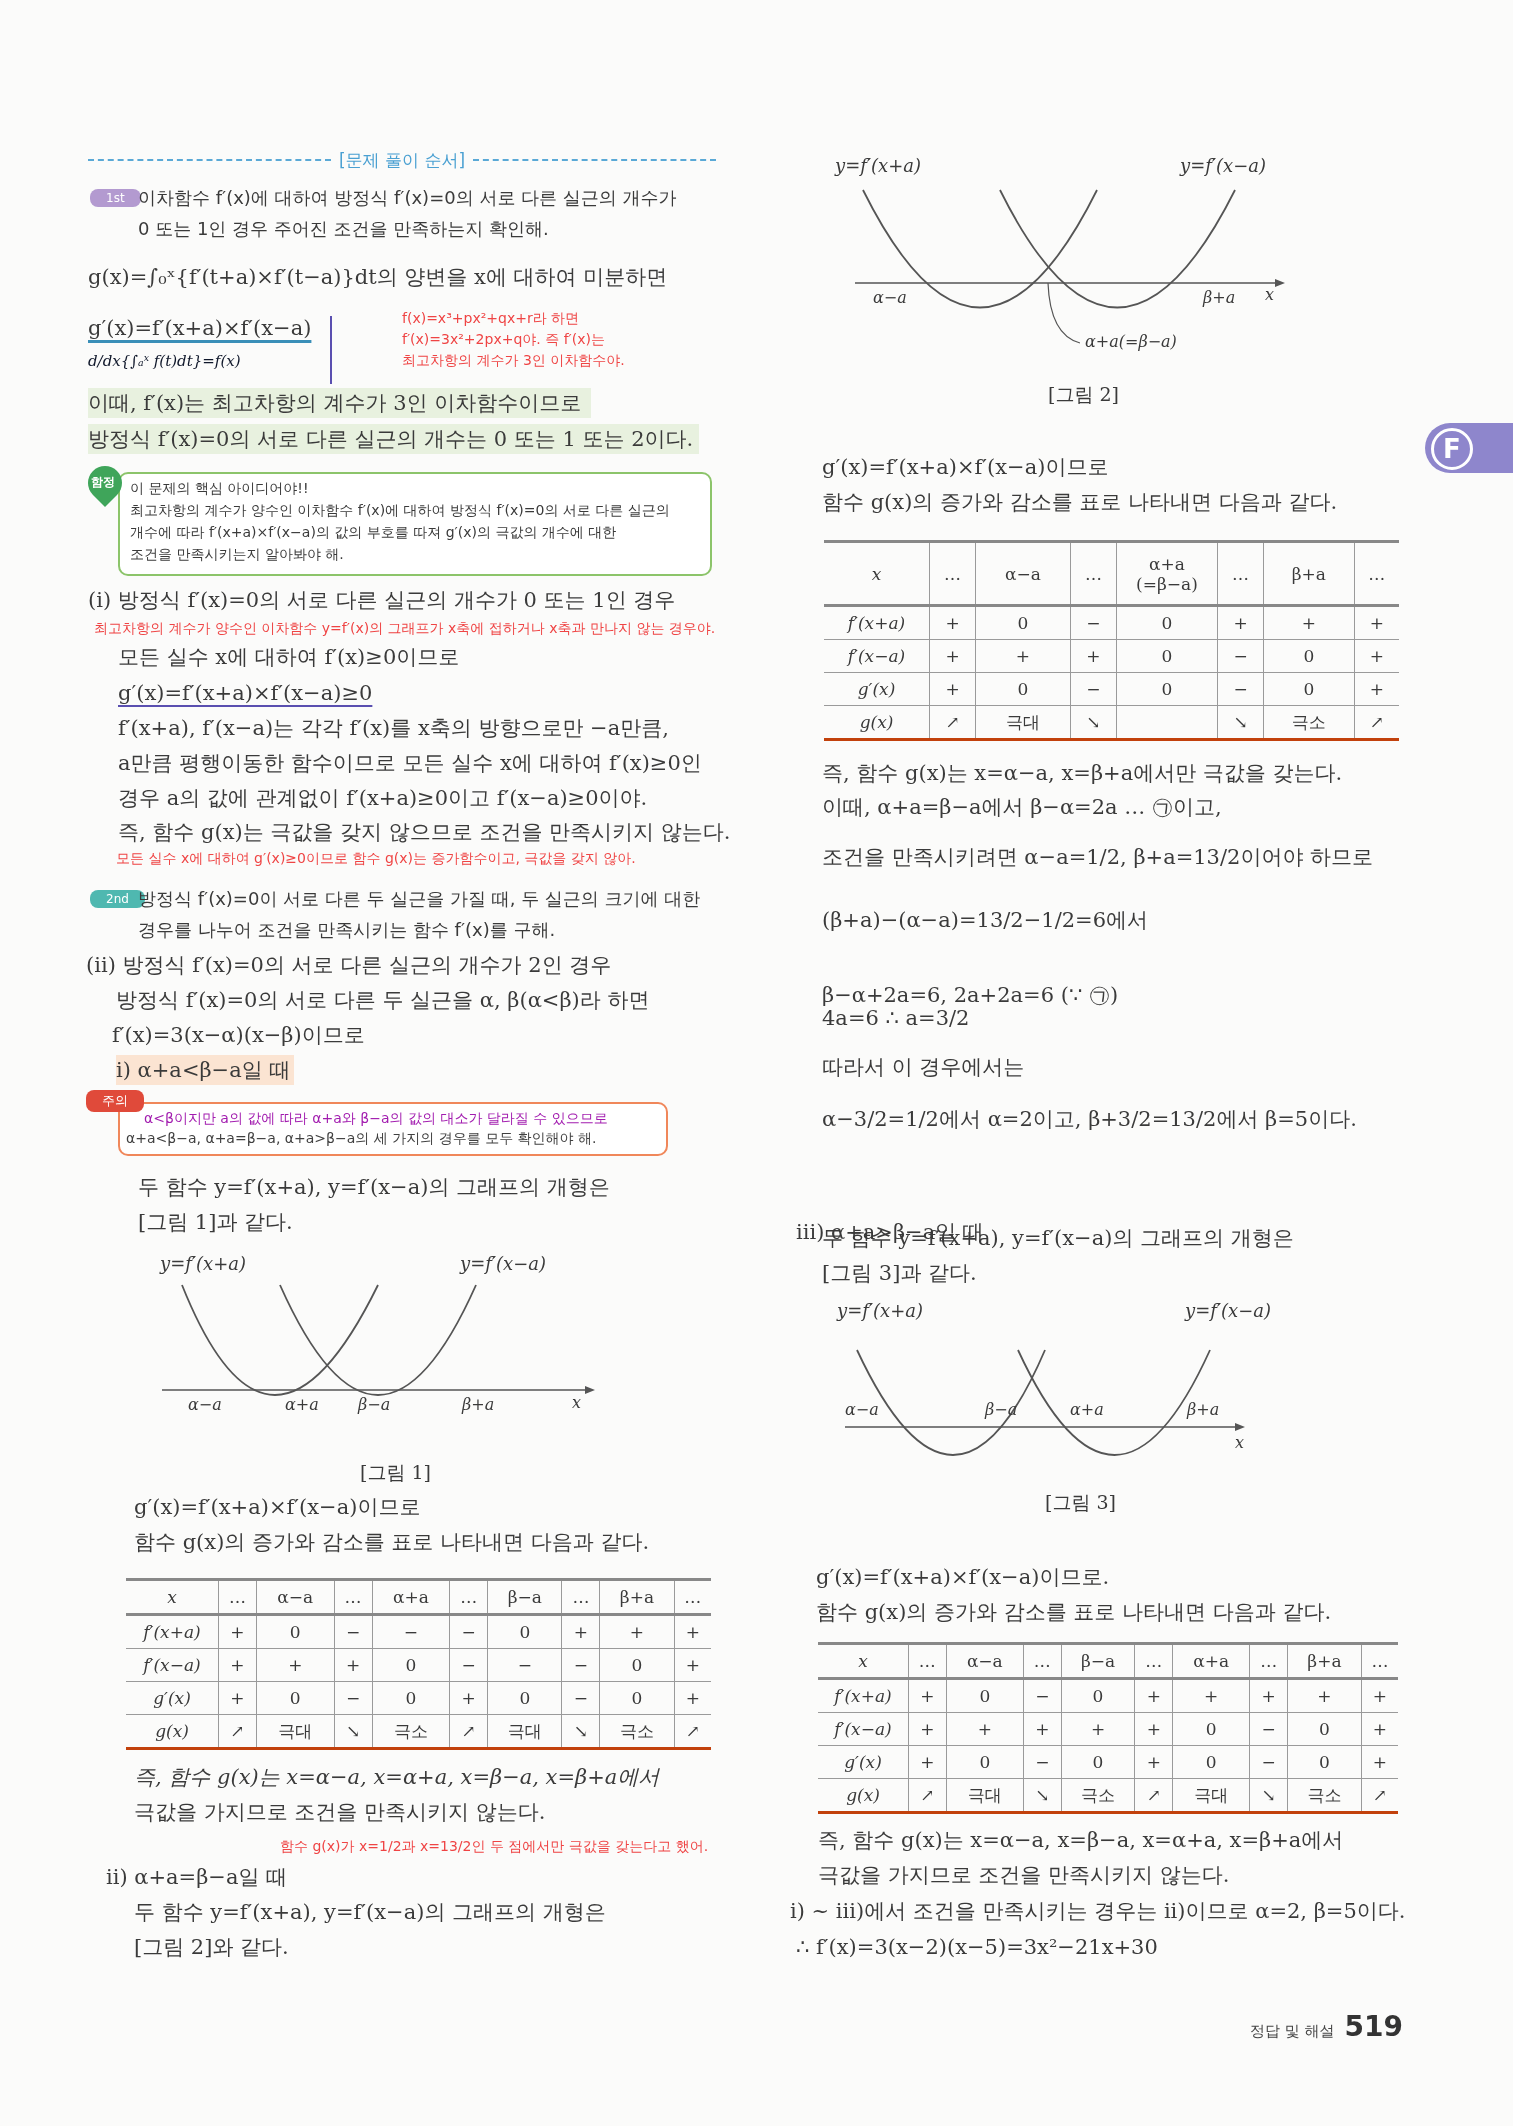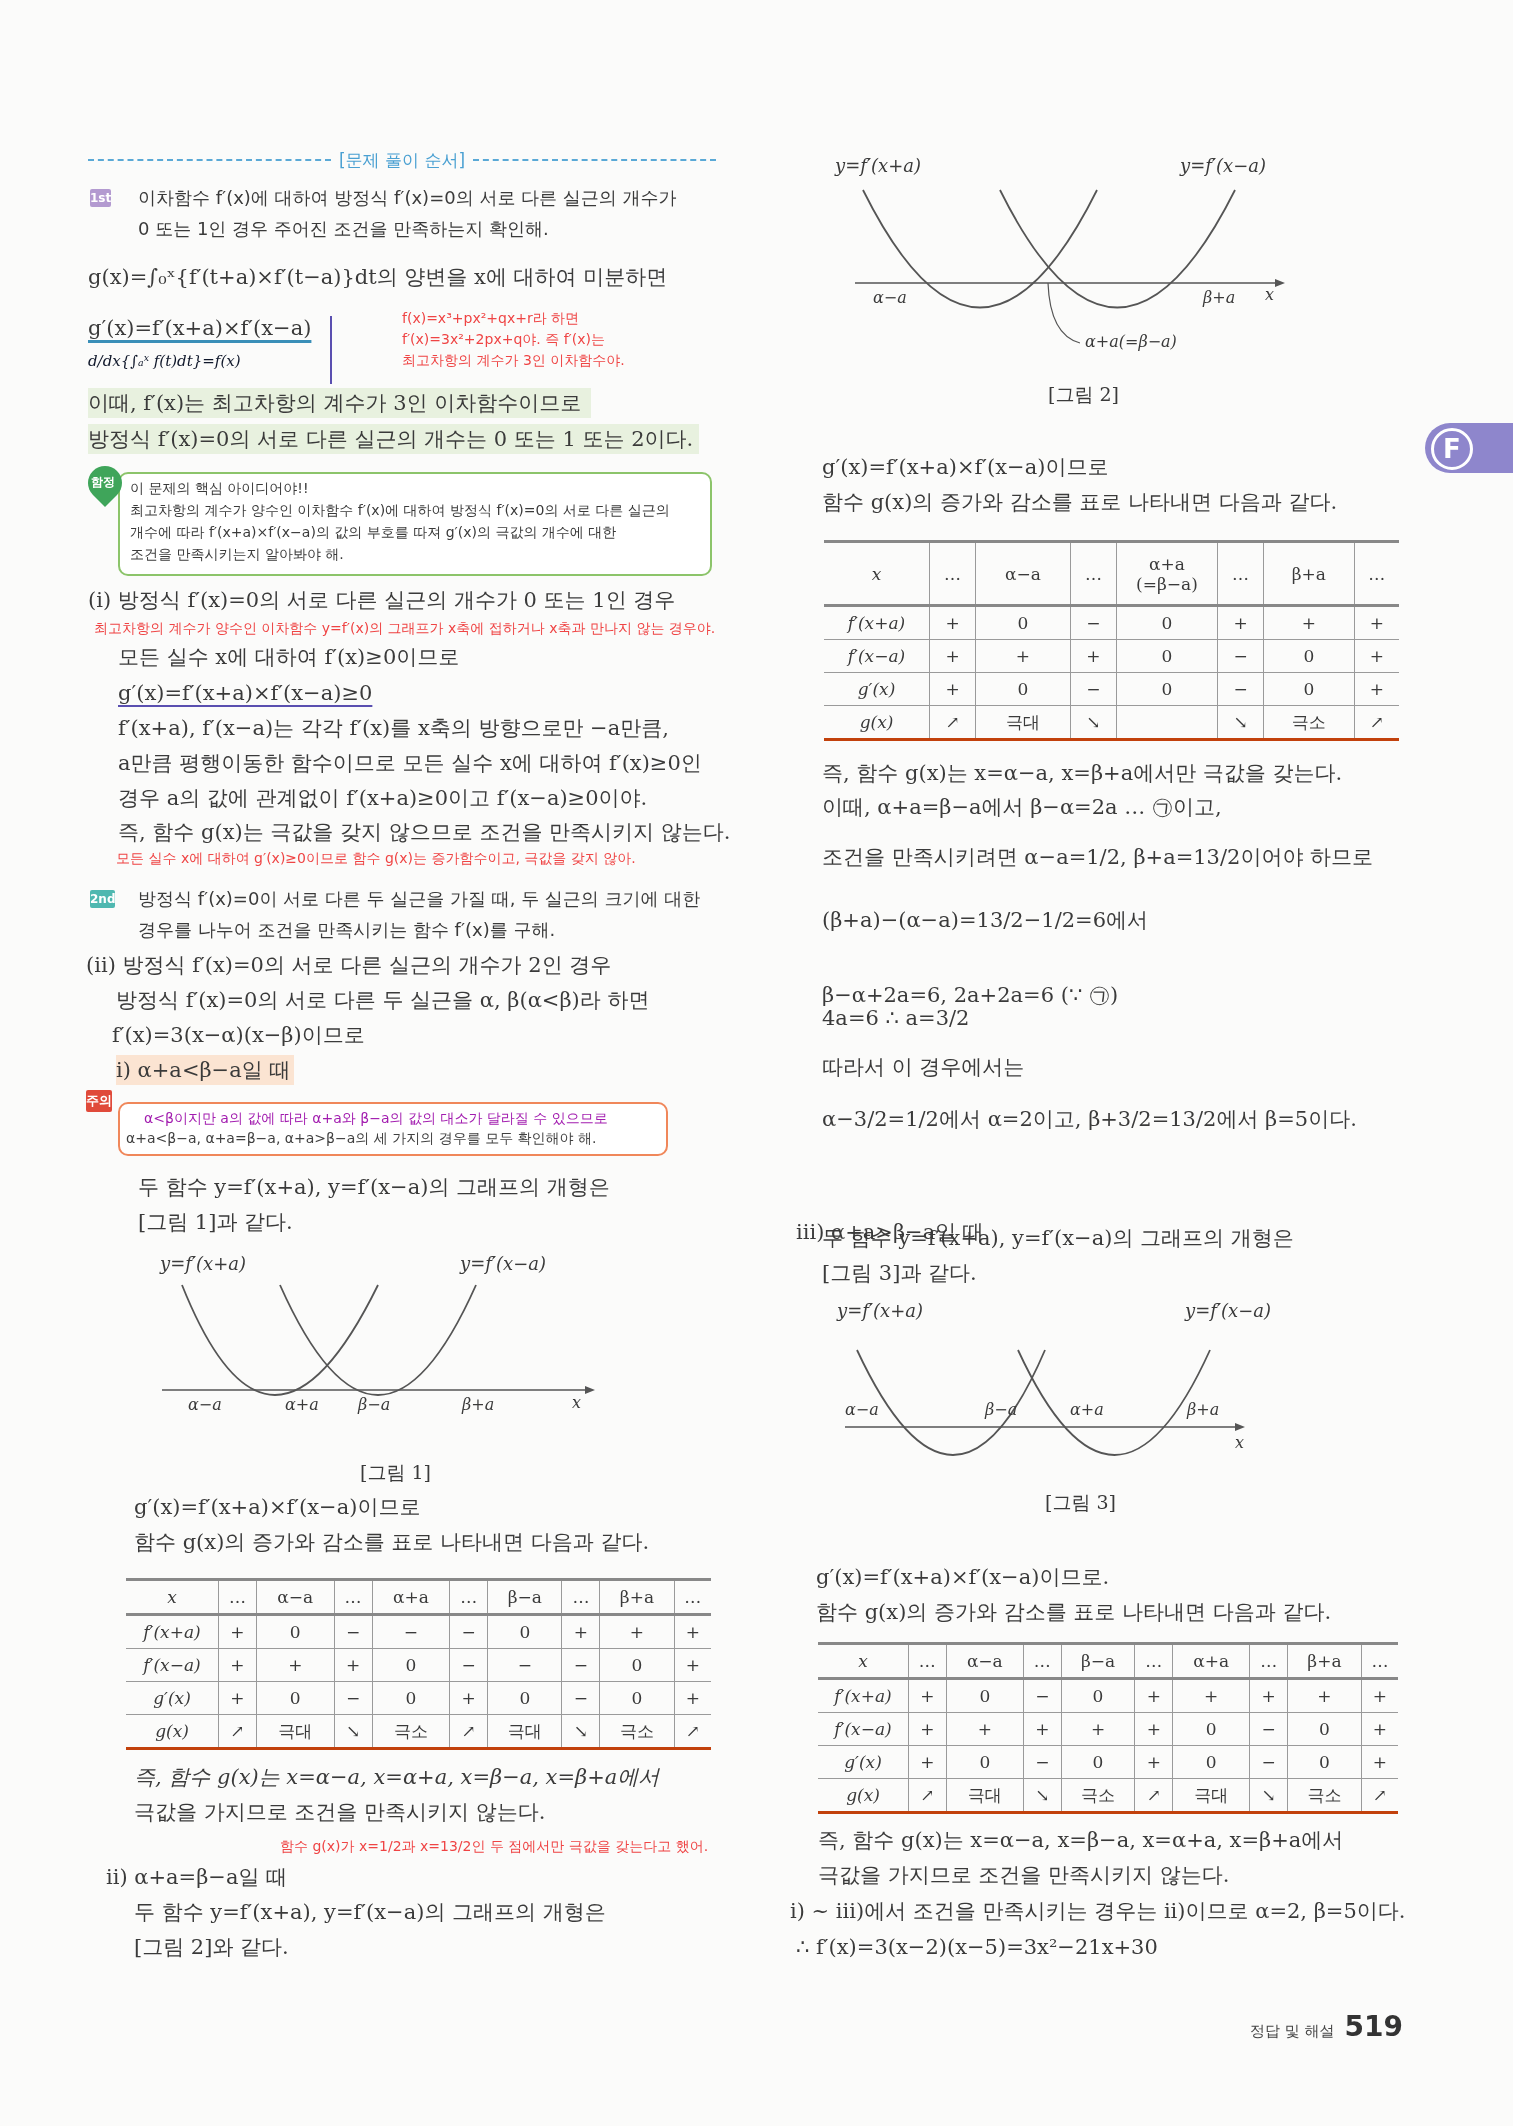--- a/index.html
+++ b/index.html
@@ -10,21 +10,21 @@
   .line { position:absolute; white-space:nowrap; font-size:21px; line-height:30px; }
   .small { font-size:15px; line-height:22px; }
   .note { color:#ef4444; font-family:"DejaVu Sans", sans-serif; font-size:14px; line-height:20px; white-space:nowrap; position:absolute; }
   .ul { text-decoration: underline; text-decoration-color:#5a4fb0; text-underline-offset:5px; text-decoration-thickness:2px; }
   .ul-blue { text-decoration: underline; text-decoration-color:#3a8fb8; text-underline-offset:5px; text-decoration-thickness:3px; }
   .hl-green { background:#e8f1df; }
   .hl-orange { background:#fbe4d2; }
   .header-rule { position:absolute; left:88px; top:150px; width:628px; height:20px; display:flex; align-items:center; }
   .dash { flex:1; border-top:2px dashed #5aa9d6; }
   .header-title { color:#4aa0d2; font-family:"DejaVu Sans", sans-serif; font-size:17px; padding:0 8px; }
-  .badge { position:absolute; font-family:"DejaVu Sans", sans-serif; font-size:12px; font-weight:bold; color:#fff; border-radius:2px; padding:2px 0; }
+  .badge { position:absolute; font-family:"DejaVu Sans", sans-serif; font-size:12px; font-weight:normal; color:#fff; border-radius:8px; padding:2px 16px; }
   .callout { position:absolute; border:2px solid #8cc46a; border-radius:10px; background:#fff; }
   .callout-orange { position:absolute; border:2px solid #f0875a; border-radius:10px; background:#fff; }
   .pin { position:absolute; width:34px; height:34px; border-radius:50% 50% 50% 0; transform:rotate(-45deg); background:#3fa55a; }
   .pin-label { position:absolute; color:#fff; font-family:"DejaVu Sans", sans-serif; font-size:12px; font-weight:bold; }
   table.tbl { position:absolute; border-collapse:collapse; font-size:17px; }
   table.tbl td { border-left:1px solid #9a9a9a; border-top:1px solid #9a9a9a; text-align:center; height:32px; padding:0; }
   table.tbl tr:first-child td { border-top:3px solid #888; }
   table.tbl tr:nth-child(2) td { border-top:3px solid #888; }
   table.tbl tr:last-child td { border-bottom:3px solid #c2410c; }
   table.tbl td:first-child { border-left:none; font-style:italic; }

